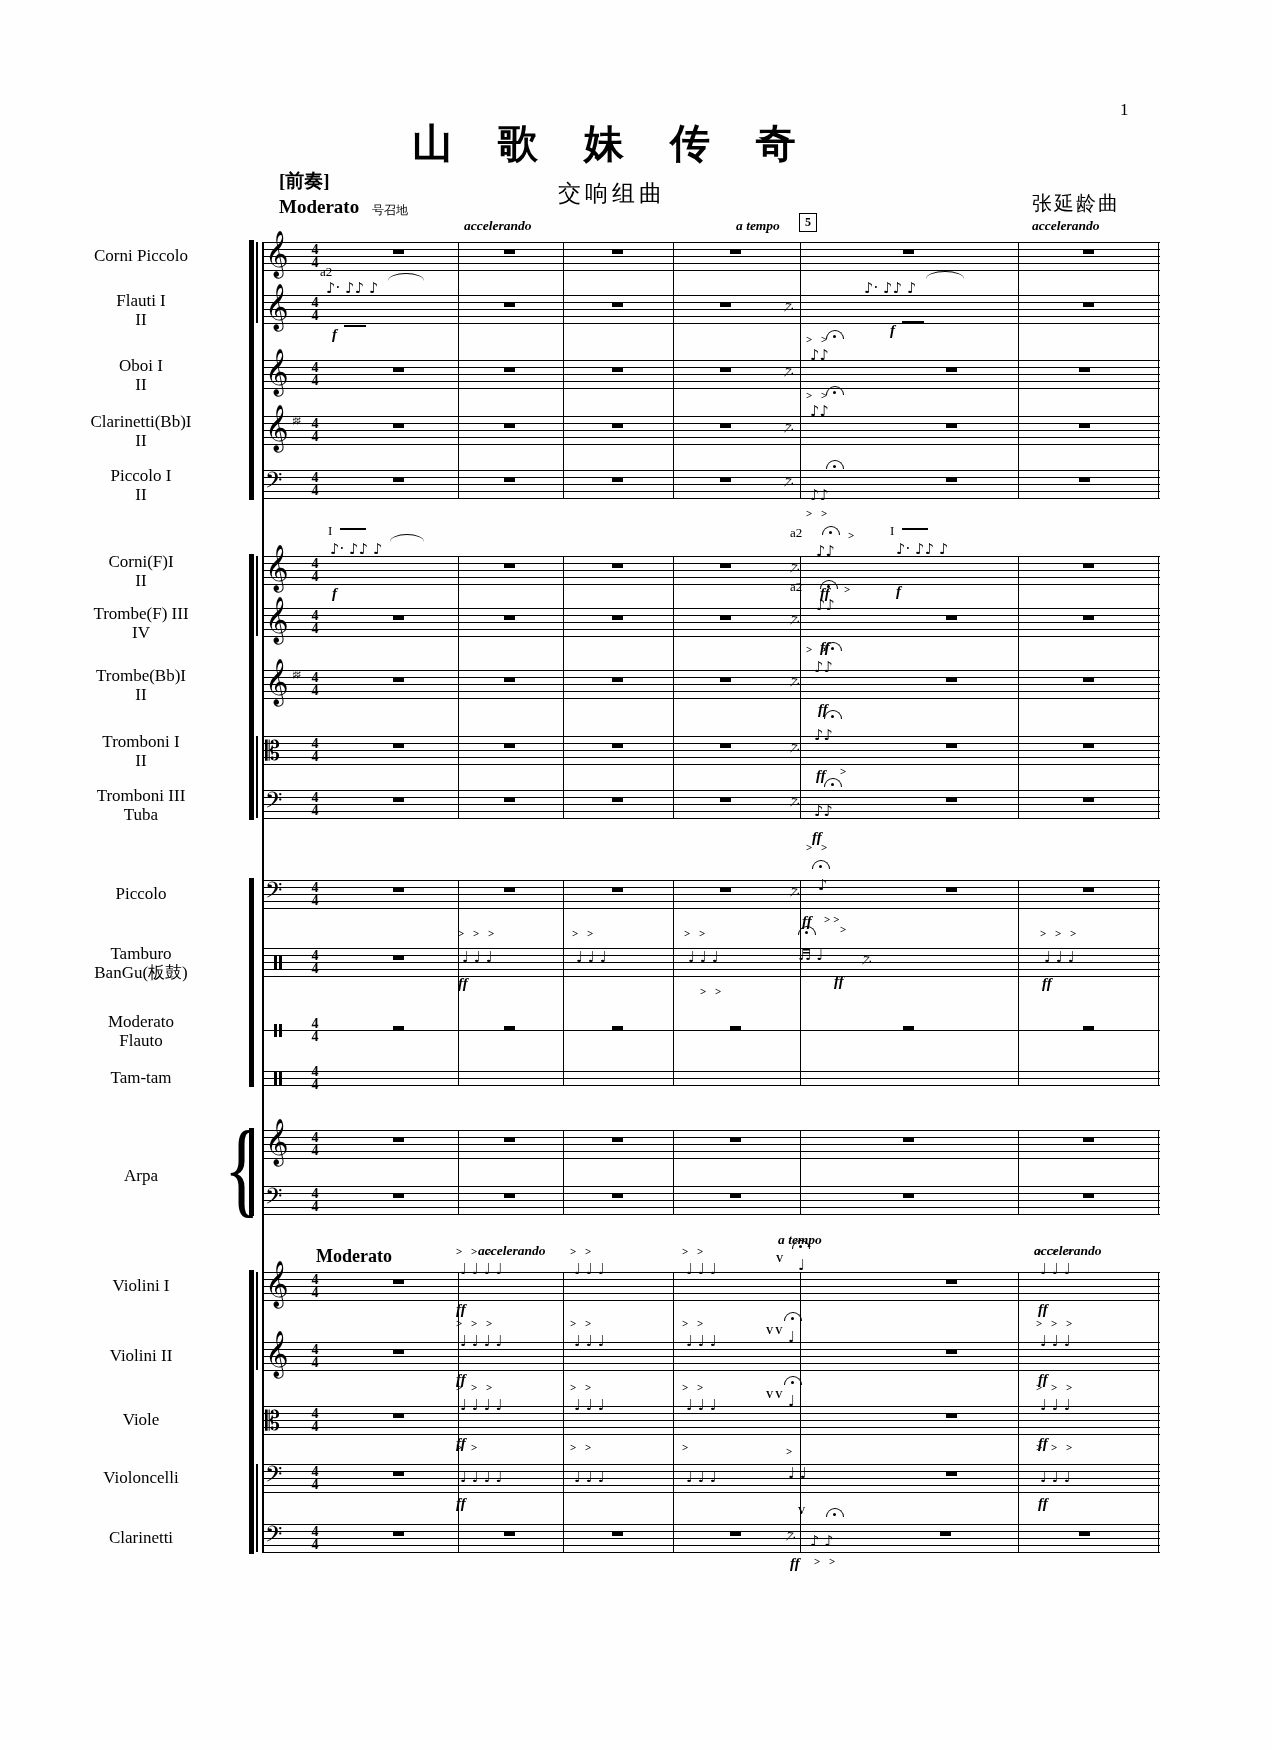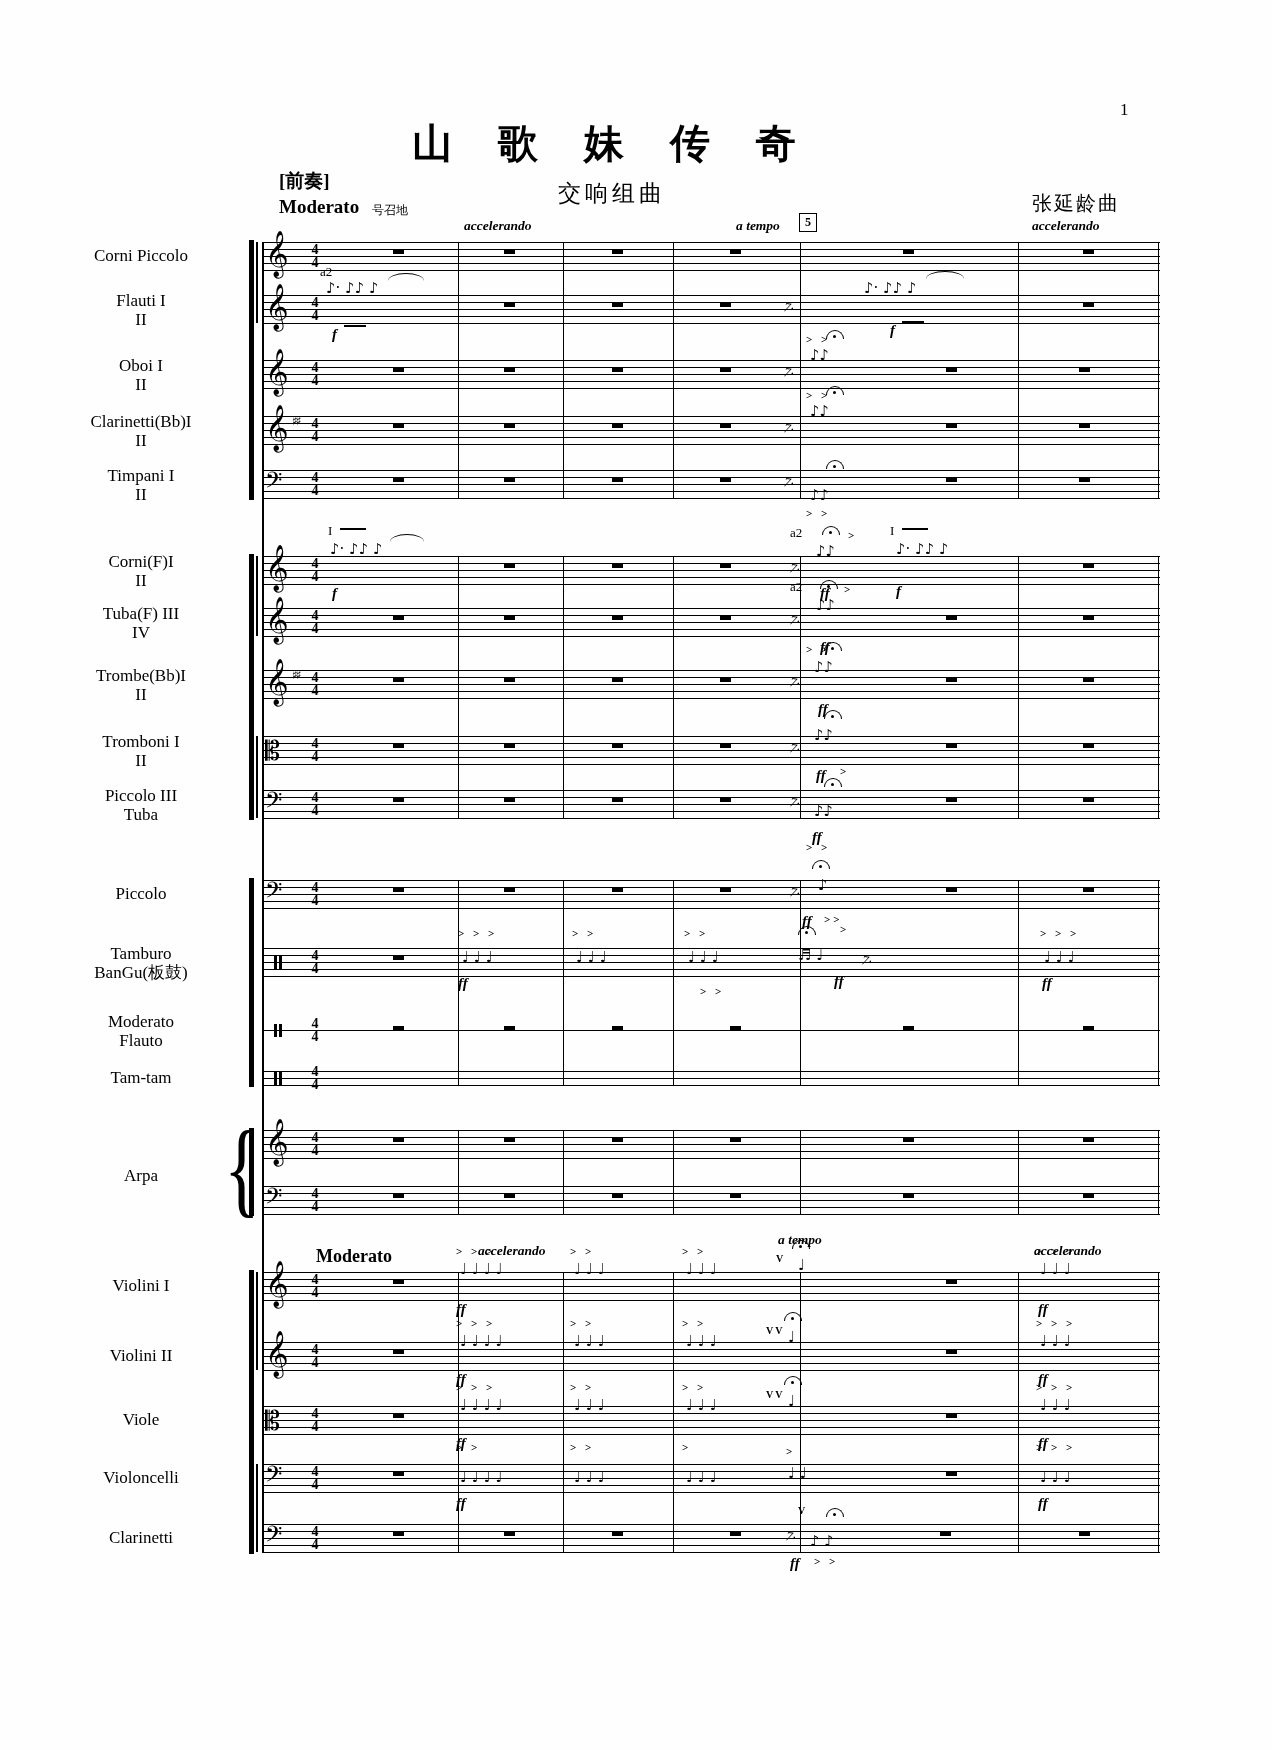--- a/index.html
+++ b/index.html
@@ -114,21 +114,21 @@
       <div class="wrest" style="position: absolute; left: 720px; top: 424px;"></div>
       <div class="wrest" style="position: absolute; left: 946px; top: 424px;"></div>
       <div class="wrest" style="position: absolute; left: 1079px; top: 424px;"></div>
       <div class="erest" style="position: absolute; left: 784px; top: 422px;">7·</div>
       <div class="fig" style="position: absolute; left: 810px; top: 404px;">♪♪</div>
       <div class="acc" style="position: absolute; left: 806px; top: 390px;">&gt; &gt;</div>
       <div class="fermata" style="position: absolute; left: 826px; top: 386px;">
         <i></i>
       </div>
       <div class="st" style="position: absolute; left: 262px; top: 470px; height: 29px;"></div>
-      <div class=" abs lbl" style="position: absolute; top: 466px;">Timpani I</div>
+      <div class=" abs lbl" style="position: absolute; top: 466px;">Piccolo I</div>
       <div class=" abs lbl" style="position: absolute; top: 485px;">II</div>
       <div class="clef" style="position: absolute; left: 265px; top: 469px; font-size: 27px;">𝄢</div>
       <div class="tsig" style="position: absolute; left: 307px; top: 471px;">4</div>
       <div class="tsig" style="position: absolute; left: 307px; top: 484px;">4</div>
       <div class="wrest" style="position: absolute; left: 393px; top: 478px;"></div>
       <div class="wrest" style="position: absolute; left: 504px; top: 478px;"></div>
       <div class="wrest" style="position: absolute; left: 612px; top: 478px;"></div>
       <div class="wrest" style="position: absolute; left: 720px; top: 478px;"></div>
       <div class="wrest" style="position: absolute; left: 946px; top: 478px;"></div>
       <div class="wrest" style="position: absolute; left: 1079px; top: 478px;"></div>
@@ -159,21 +159,21 @@
       <div class="acc" style="position: absolute; left: 848px; top: 530px;">&gt;</div>
       <div class="mk" style="position: absolute; left: 890px; top: 524px;">I</div>
       <div class="dyn" style="position: absolute; left: 896px; top: 584px;">f</div>
       <div class="fermata" style="position: absolute; left: 822px; top: 526px;">
         <i></i>
       </div>
       <div class="slur" style="position: absolute; left: 390px; top: 534px; width: 34px;"></div>
       <div class="hline" style="position: absolute; left: 340px; top: 528px; width: 26px;"></div>
       <div class="hline" style="position: absolute; left: 902px; top: 528px; width: 26px;"></div>
       <div class="st" style="position: absolute; left: 262px; top: 608px; height: 29px;"></div>
-      <div class=" abs lbl" style="position: absolute; top: 604px;">Tuba(F) III</div>
+      <div class=" abs lbl" style="position: absolute; top: 604px;">Trombe(F) III</div>
       <div class=" abs lbl" style="position: absolute; top: 623px;">IV</div>
       <div class="clef" style="position: absolute; left: 265px; top: 599px; font-size: 40px;">𝄞</div>
       <div class="tsig" style="position: absolute; left: 307px; top: 609px;">4</div>
       <div class="tsig" style="position: absolute; left: 307px; top: 622px;">4</div>
       <div class="wrest" style="position: absolute; left: 393px; top: 616px;"></div>
       <div class="wrest" style="position: absolute; left: 504px; top: 616px;"></div>
       <div class="wrest" style="position: absolute; left: 612px; top: 616px;"></div>
       <div class="wrest" style="position: absolute; left: 1083px; top: 616px;"></div>
       <div class="wrest" style="position: absolute; left: 720px; top: 616px;"></div>
       <div class="wrest" style="position: absolute; left: 946px; top: 616px;"></div>
@@ -218,21 +218,21 @@
       <div class="wrest" style="position: absolute; left: 720px; top: 744px;"></div>
       <div class="wrest" style="position: absolute; left: 946px; top: 744px;"></div>
       <div class="erest" style="position: absolute; left: 790px; top: 742px;">7·</div>
       <div class="fig" style="position: absolute; left: 814px; top: 728px;">♪♪</div>
       <div class="dyn" style="position: absolute; left: 816px; top: 768px;">ff</div>
       <div class="acc" style="position: absolute; left: 840px; top: 766px;">&gt;</div>
       <div class="fermata" style="position: absolute; left: 824px; top: 710px;">
         <i></i>
       </div>
       <div class="st" style="position: absolute; left: 262px; top: 790px; height: 29px;"></div>
-      <div class=" abs lbl" style="position: absolute; top: 786px;">Piccolo III</div>
+      <div class=" abs lbl" style="position: absolute; top: 786px;">Tromboni III</div>
       <div class=" abs lbl" style="position: absolute; top: 805px;">Tuba</div>
       <div class="clef" style="position: absolute; left: 265px; top: 789px; font-size: 27px;">𝄢</div>
       <div class="tsig" style="position: absolute; left: 307px; top: 791px;">4</div>
       <div class="tsig" style="position: absolute; left: 307px; top: 804px;">4</div>
       <div class="wrest" style="position: absolute; left: 393px; top: 798px;"></div>
       <div class="wrest" style="position: absolute; left: 504px; top: 798px;"></div>
       <div class="wrest" style="position: absolute; left: 612px; top: 798px;"></div>
       <div class="wrest" style="position: absolute; left: 1083px; top: 798px;"></div>
       <div class="wrest" style="position: absolute; left: 720px; top: 798px;"></div>
       <div class="wrest" style="position: absolute; left: 946px; top: 798px;"></div>

